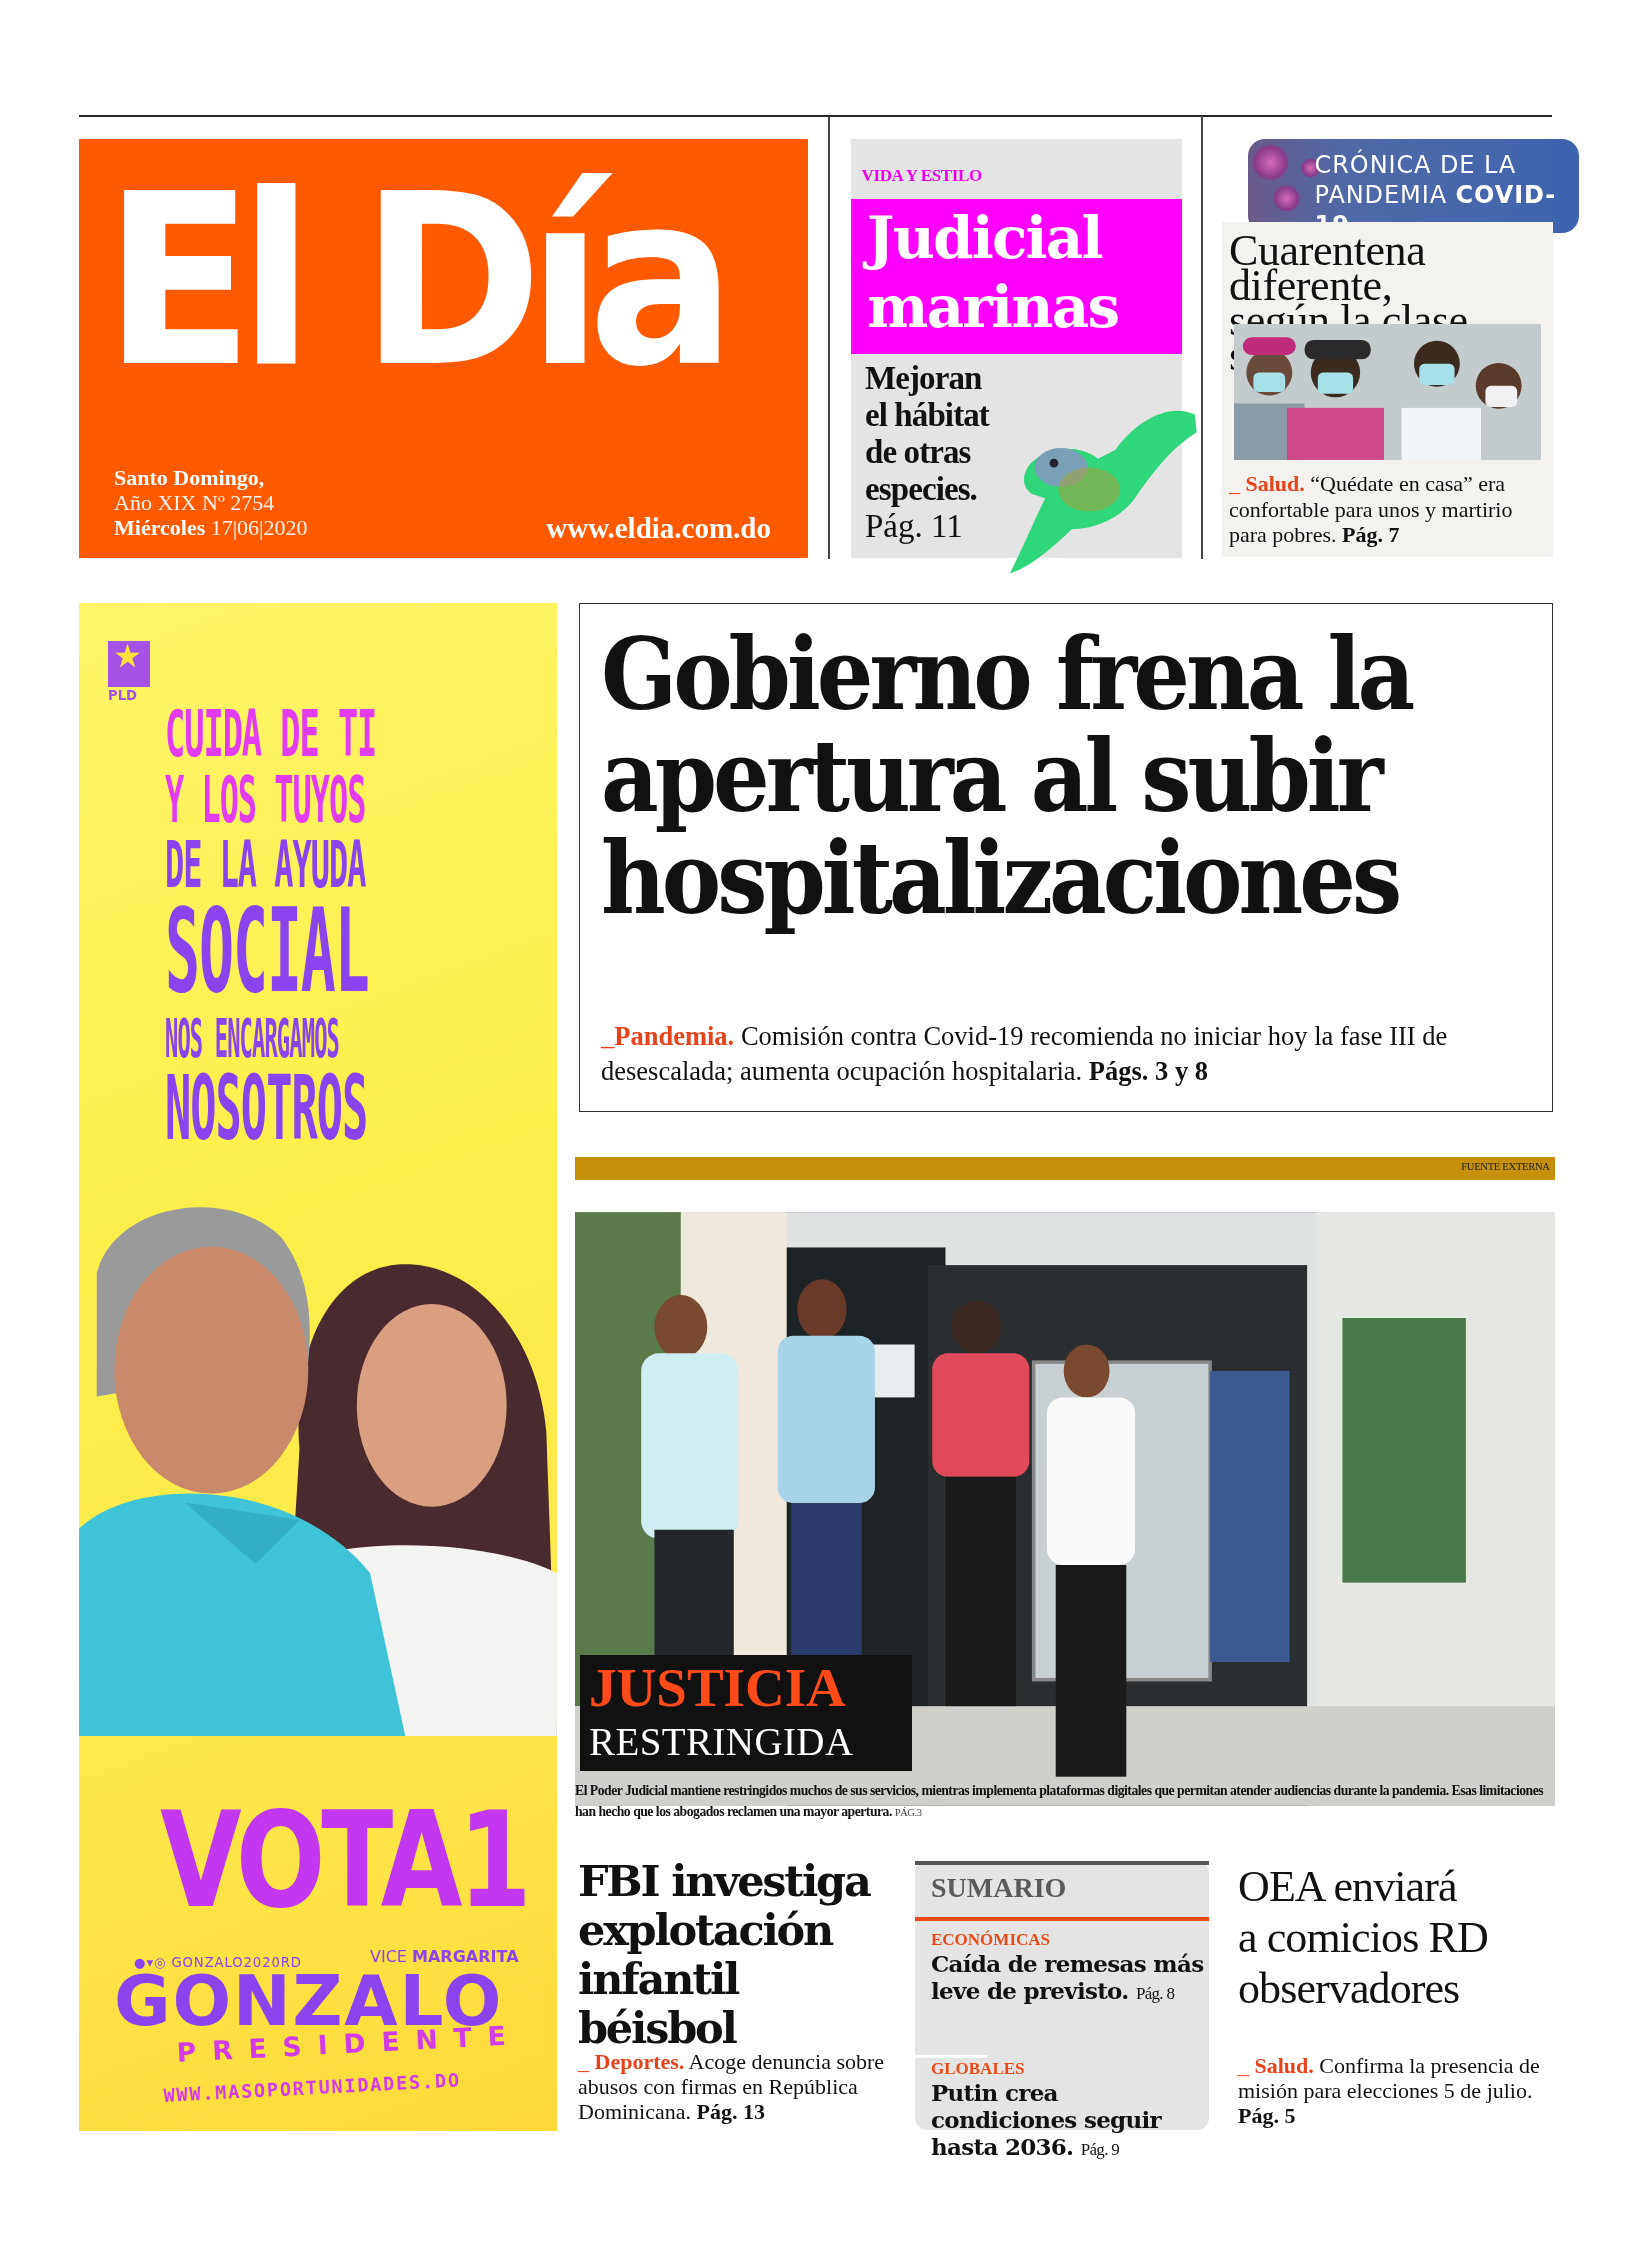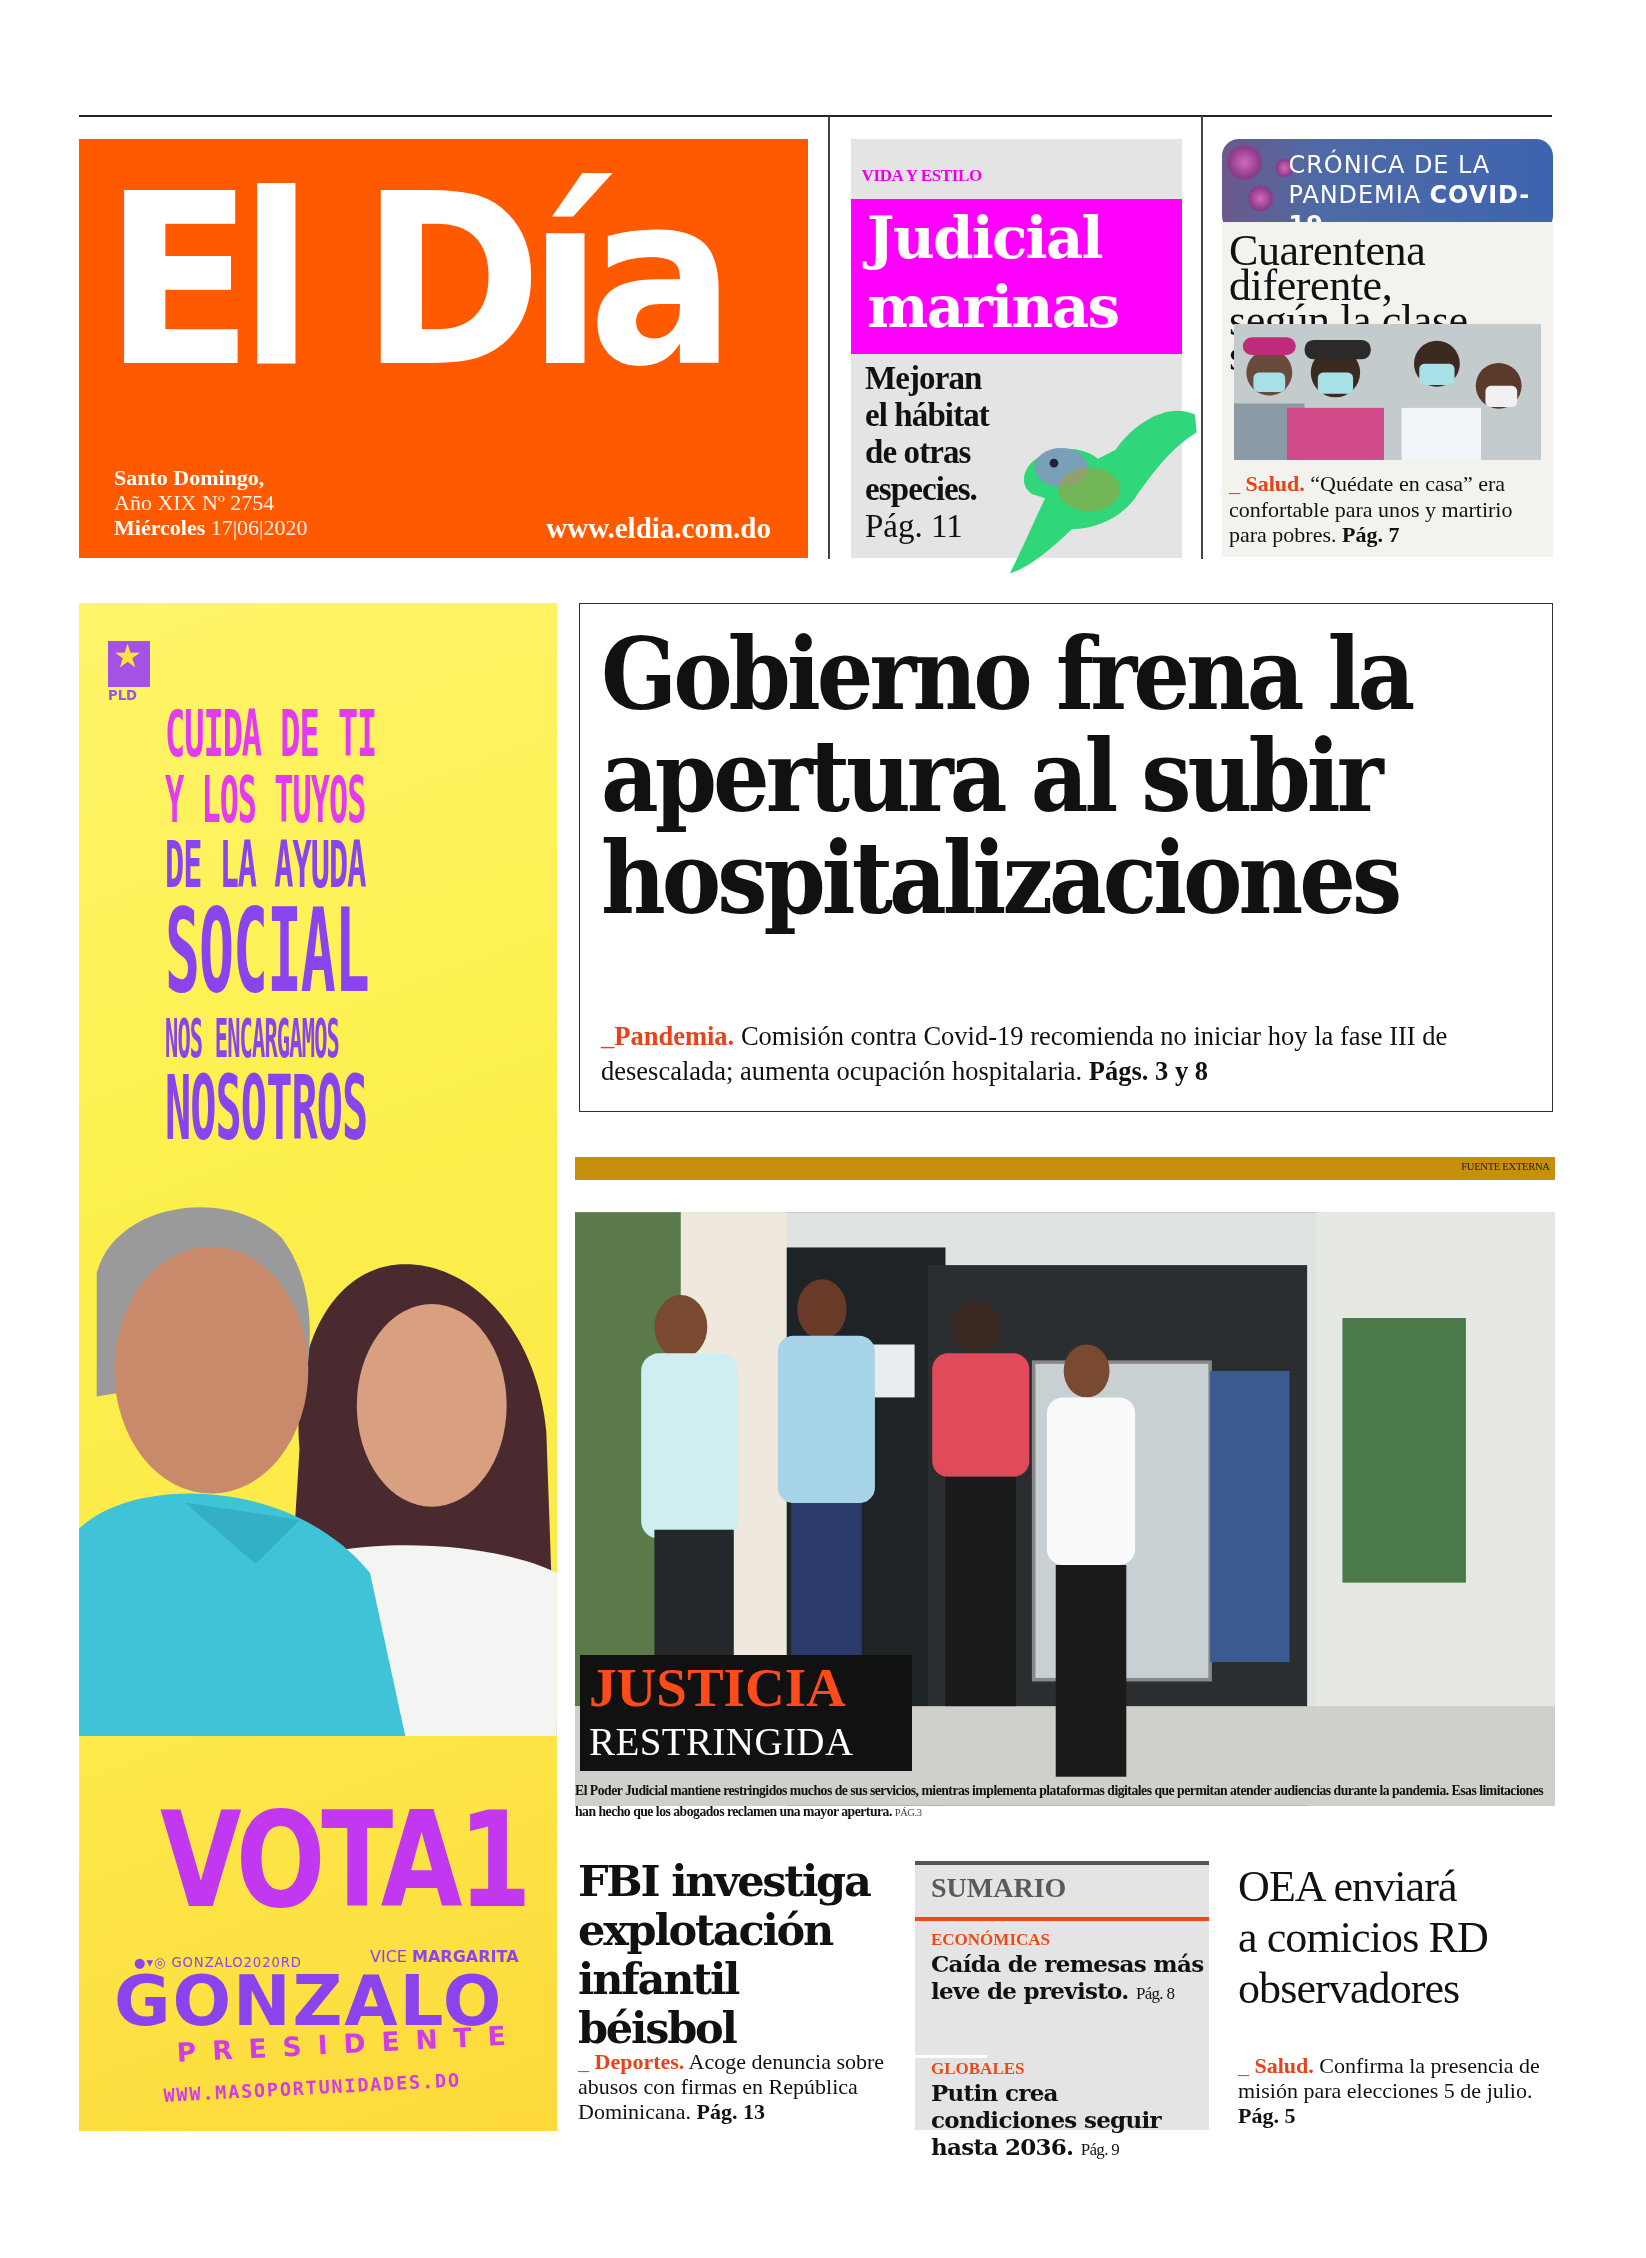--- a/index.html
+++ b/index.html
@@ -25,21 +25,21 @@
   
   .vida { left: 851px; top: 139px; width: 331px; height: 419px; background: #e4e4e4; }
   .vida-kicker { position: absolute; left: 10.6px; top: 26.5px; color: #ee00ee; font-weight: bold; font-size: 17px; font-family: "Liberation Serif", serif; letter-spacing: -0.4px; }
   .vida-band { position: absolute; left: 0; top: 60px; width: 331px; height: 155px; background: #ff00ff; }
   .vida-title { position: absolute; left: 16px; top: 5.3px; color: #fff; font-weight: bold; font-size: 58px; line-height: 69px; font-family: "DejaVu Serif", serif; letter-spacing: -1.8px; }
   .vida-deck { position: absolute; left: 14px; top: 221px; font-weight: bold; font-size: 33px; line-height: 37px; font-family: "Liberation Serif", serif; letter-spacing: -0.9px; }
   .vida-page { position: absolute; left: 14px; top: 369px; font-size: 33px; font-family: "Liberation Serif", serif; }
   .turtle { position: absolute; left: 992px; top: 397px; width: 212px; height: 185px; }
 
   
-  .cronica-head { left: 1222px; top: 139px; width: 331px; height: 94px;
+  .cronica-head { left: 1248px; top: 139px; width: 331px; height: 94px;
                   background: linear-gradient(90deg, #6a5a8a 0%, #4e6aa6 30%, #3e64b0 100%); border-radius: 17px; }
   .cronica-head .t { position: absolute; right: 12.4px; top: 10.6px; color: #fff; font-family: "DejaVu Sans", sans-serif; font-size: 24px; line-height: 30px; letter-spacing: 0.9px; text-align: left; width: 252px; }
   .cronica-head .t b { font-weight: bold; }
   .virus { position: absolute; border-radius: 50%; background: radial-gradient(circle, #d46ab8 0%, #8a3a8a 60%, rgba(0,0,0,0) 72%); }
   .cronica-body { left: 1222px; top: 222px; width: 331px; height: 335px; background: #f4f2ee; }
   .cronica-title { position: absolute; left: 7px; top: 10.6px; font-size: 44px; line-height: 35px; font-family: "Liberation Serif", serif; letter-spacing: -0.4px; }
   .cronica-photo { position: absolute; left: 12.4px; top: 102px; width: 307px; height: 136px; overflow: hidden;
                    background: linear-gradient(180deg, #cfd6d8 0%, #aab4b6 100%); }
   .cronica-text { position: absolute; left: 7px; top: 249px; font-size: 22px; line-height: 25.6px; font-family: "Liberation Serif", serif; }
 
@@ -79,21 +79,21 @@
   .photo-tag .t1 { position: absolute; left: 8.8px; top: 3.5px; color: #ff4a1a; font-weight: bold; font-size: 55px; line-height: 58px; font-family: "Liberation Serif", serif; }
   .photo-tag .t2 { position: absolute; left: 8.8px; top: 65px; color: #fff; font-size: 39px; line-height: 44px; font-family: "Liberation Serif", serif; letter-spacing: 0.4px; }
   .caption { left: 575px; top: 1780px; width: 980px; font-size: 13.7px; line-height: 21px; font-weight: bold; font-family: "Liberation Serif", serif; letter-spacing: -0.5px; }
   .caption .p { font-weight: normal; font-size: 10.6px; color: #444; }
 
   
   .fbi { left: 578px; top: 1857px; width: 326px; }
   .story-title { font-weight: bold; font-size: 43px; line-height: 49px; font-family: "DejaVu Serif", serif; letter-spacing: -2.2px; }
   .story-deck { position: absolute; top: 192px; font-size: 22px; line-height: 25px; font-family: "Liberation Serif", serif; width: 335px; }
 
-  .sumario { left: 915px; top: 1861px; width: 294px; height: 269px; background: #e4e4e4; }
+  .sumario { left: 915px; top: 1861px; width: 294px; height: 269px; background: #e4e4e4; border-radius: 12px; }
   .sumario .topline { position: absolute; left: 0; top: 0; width: 100%; height: 4.4px; background: #555; }
   .sumario .head { position: absolute; left: 16px; top: 10.6px; color: #5a5a5a; font-weight: bold; font-size: 28px; font-family: "Liberation Serif", serif; }
   .sumario .orange { position: absolute; left: 0; top: 56px; width: 100%; height: 4.4px; background: #ee4a18; }
   .sum-item { position: absolute; left: 16px; width: 273px; }
   .sum-cat { color: #ee4a18; font-weight: bold; font-size: 17px; font-family: "Liberation Serif", serif; }
   .sum-text { font-weight: bold; font-size: 23px; line-height: 27px; font-family: "DejaVu Serif", serif; letter-spacing: -0.7px; }
   .sum-text .pp { font-weight: normal; font-size: 17px; font-family: "Liberation Serif", serif; }
 
   .oea { left: 1238px; top: 1861px; width: 318px; }
   .oea .story-title { font-weight: normal; font-family: "Liberation Serif", serif; font-size: 44px; line-height: 51px; letter-spacing: -0.9px; }

